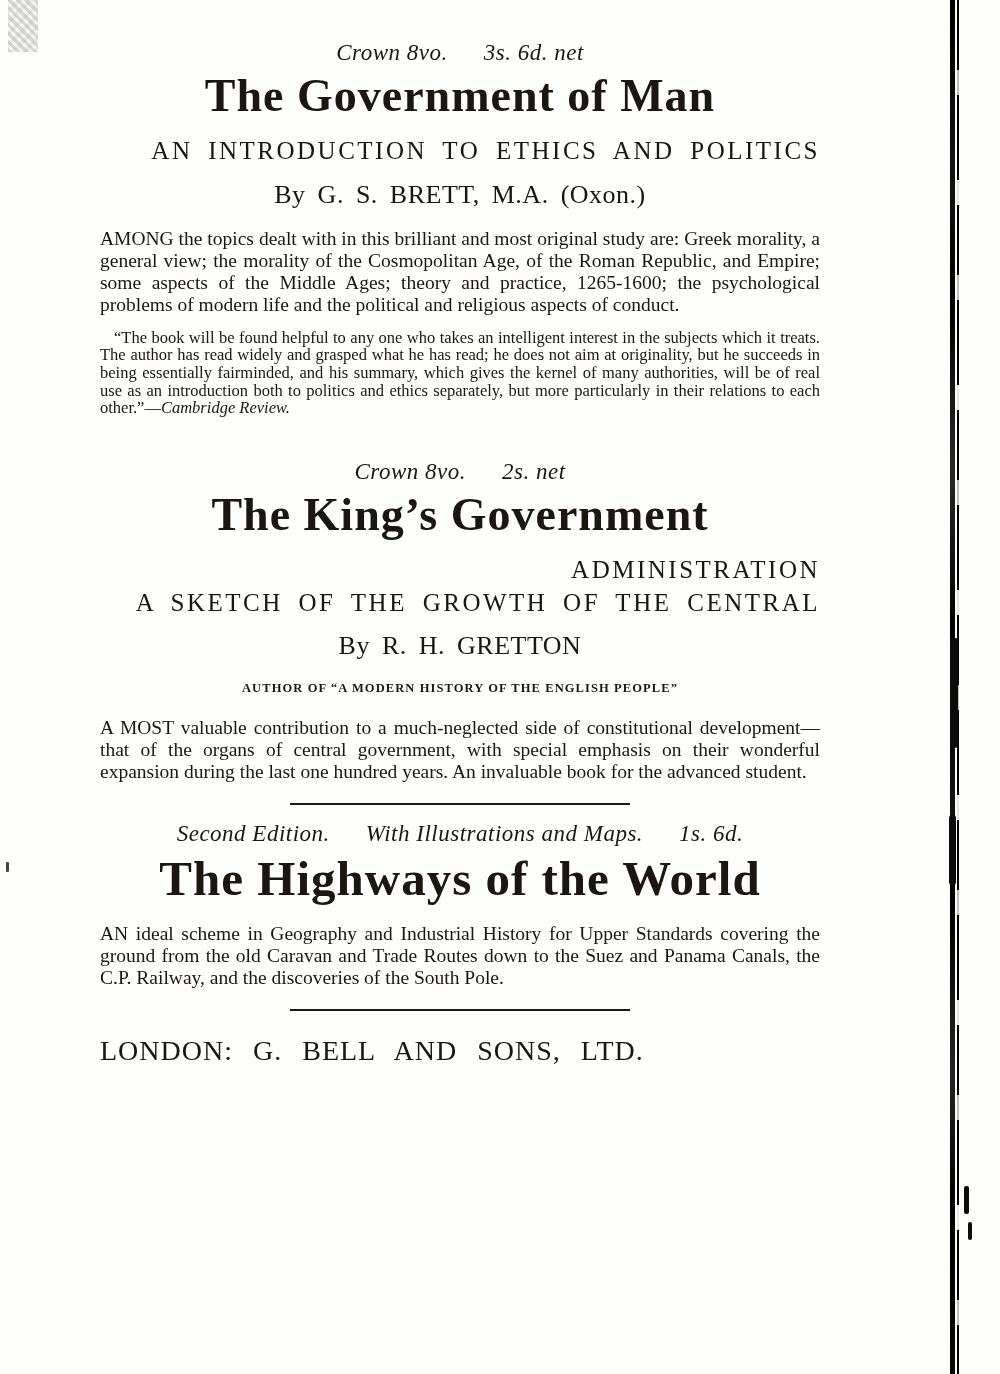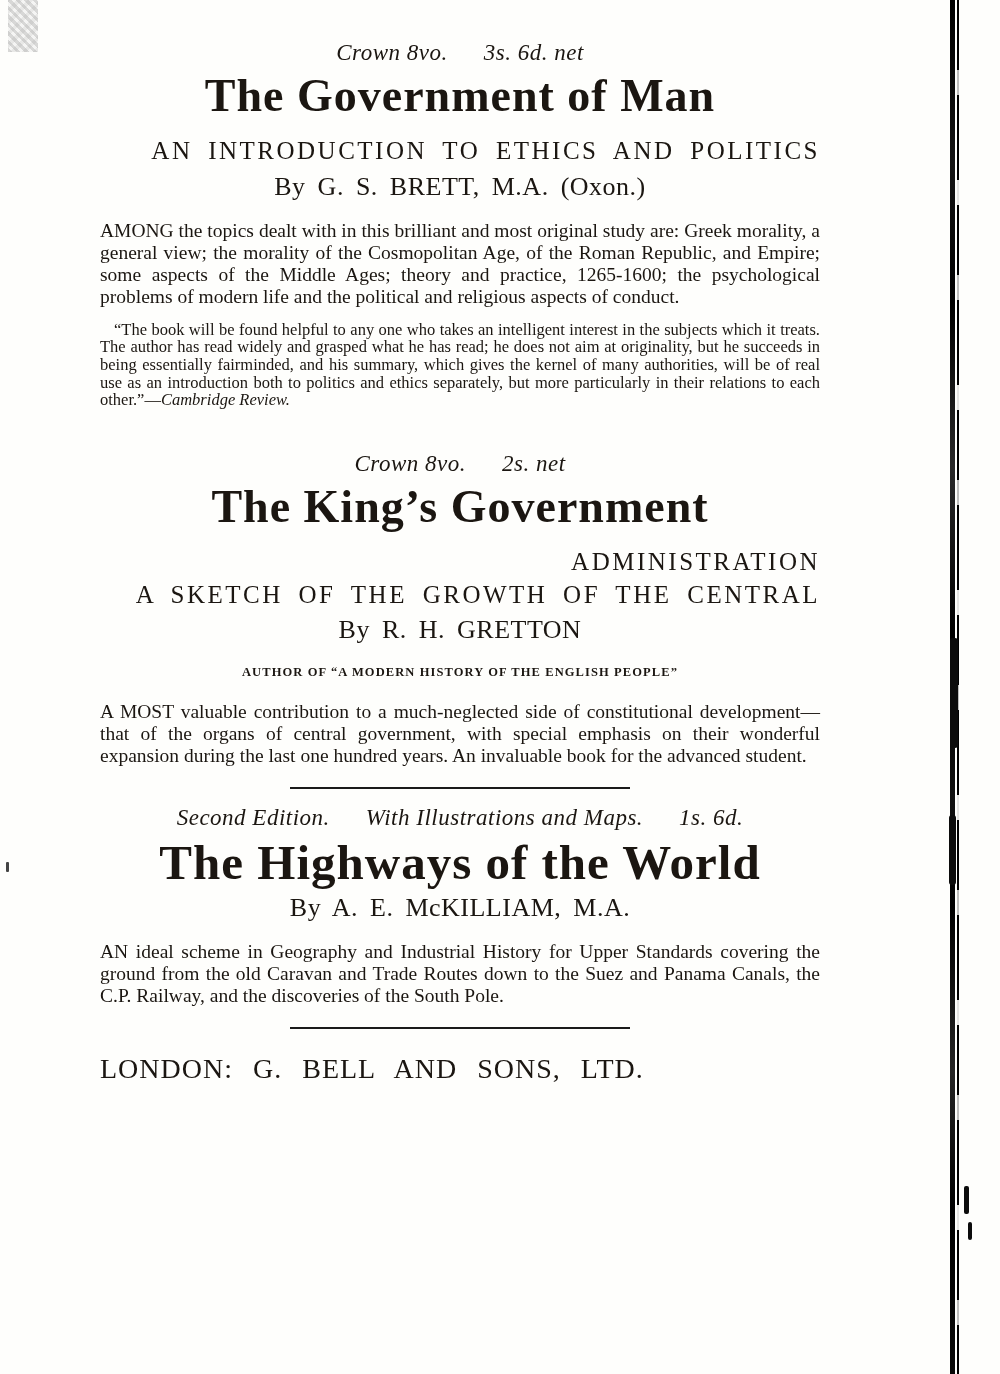--- a/index.html
+++ b/index.html
@@ -20,21 +20,21 @@
   .title-xl {
     margin:6px 0 0 0; text-align:center; font-weight:700;
     font-size:46px; line-height:1.05; letter-spacing:1px;
   }
   .title-xxl { font-size:49px; }
   .subtitle {
     margin-top:15px; text-align:right; font-size:25px;
     letter-spacing:2.5px; word-spacing:7px; line-height:1.3;
   }
   .byline {
-    margin-top:4px; text-align:center; font-size:26px;
+    margin-top:12px; text-align:center; font-size:26px;
     letter-spacing:0.5px; word-spacing:5px;
   }
   .smallcaps-line {
     margin-top:18px; text-align:center; font-size:12.5px; font-weight:700;
     letter-spacing:1.1px; line-height:1.55;
   }
   .body-para {
     margin:18px 0 0 0; font-size:19.5px; line-height:1.14;
     text-align:justify;
   }
@@ -130,21 +130,20 @@
 
     <div class="rule"></div>
 
     <section class="book book-3">
       <div class="format-line">
         <span>Second Edition.</span>
         <span>With Illustrations and Maps.</span>
         <span>1s. 6d.</span>
       </div>
       <h1 class="title-xl title-xxl">The Highways of the World</h1>
-      <div class="byline">By A. E. McKILLIAM, M.A.</div>
       <p class="body-para">AN ideal scheme in Geography and Industrial History for Upper Standards covering the ground from the old Caravan and Trade Routes down to the Suez and Panama Canals, the C.P. Railway, and the discoveries of the South Pole.</p>
     </section>
 
     <div class="rule"></div>
 
     <div class="footer-imprint">LONDON: G. BELL AND SONS, LTD.</div>
 
   </main>
 
   <div class="binding-edge"></div>

